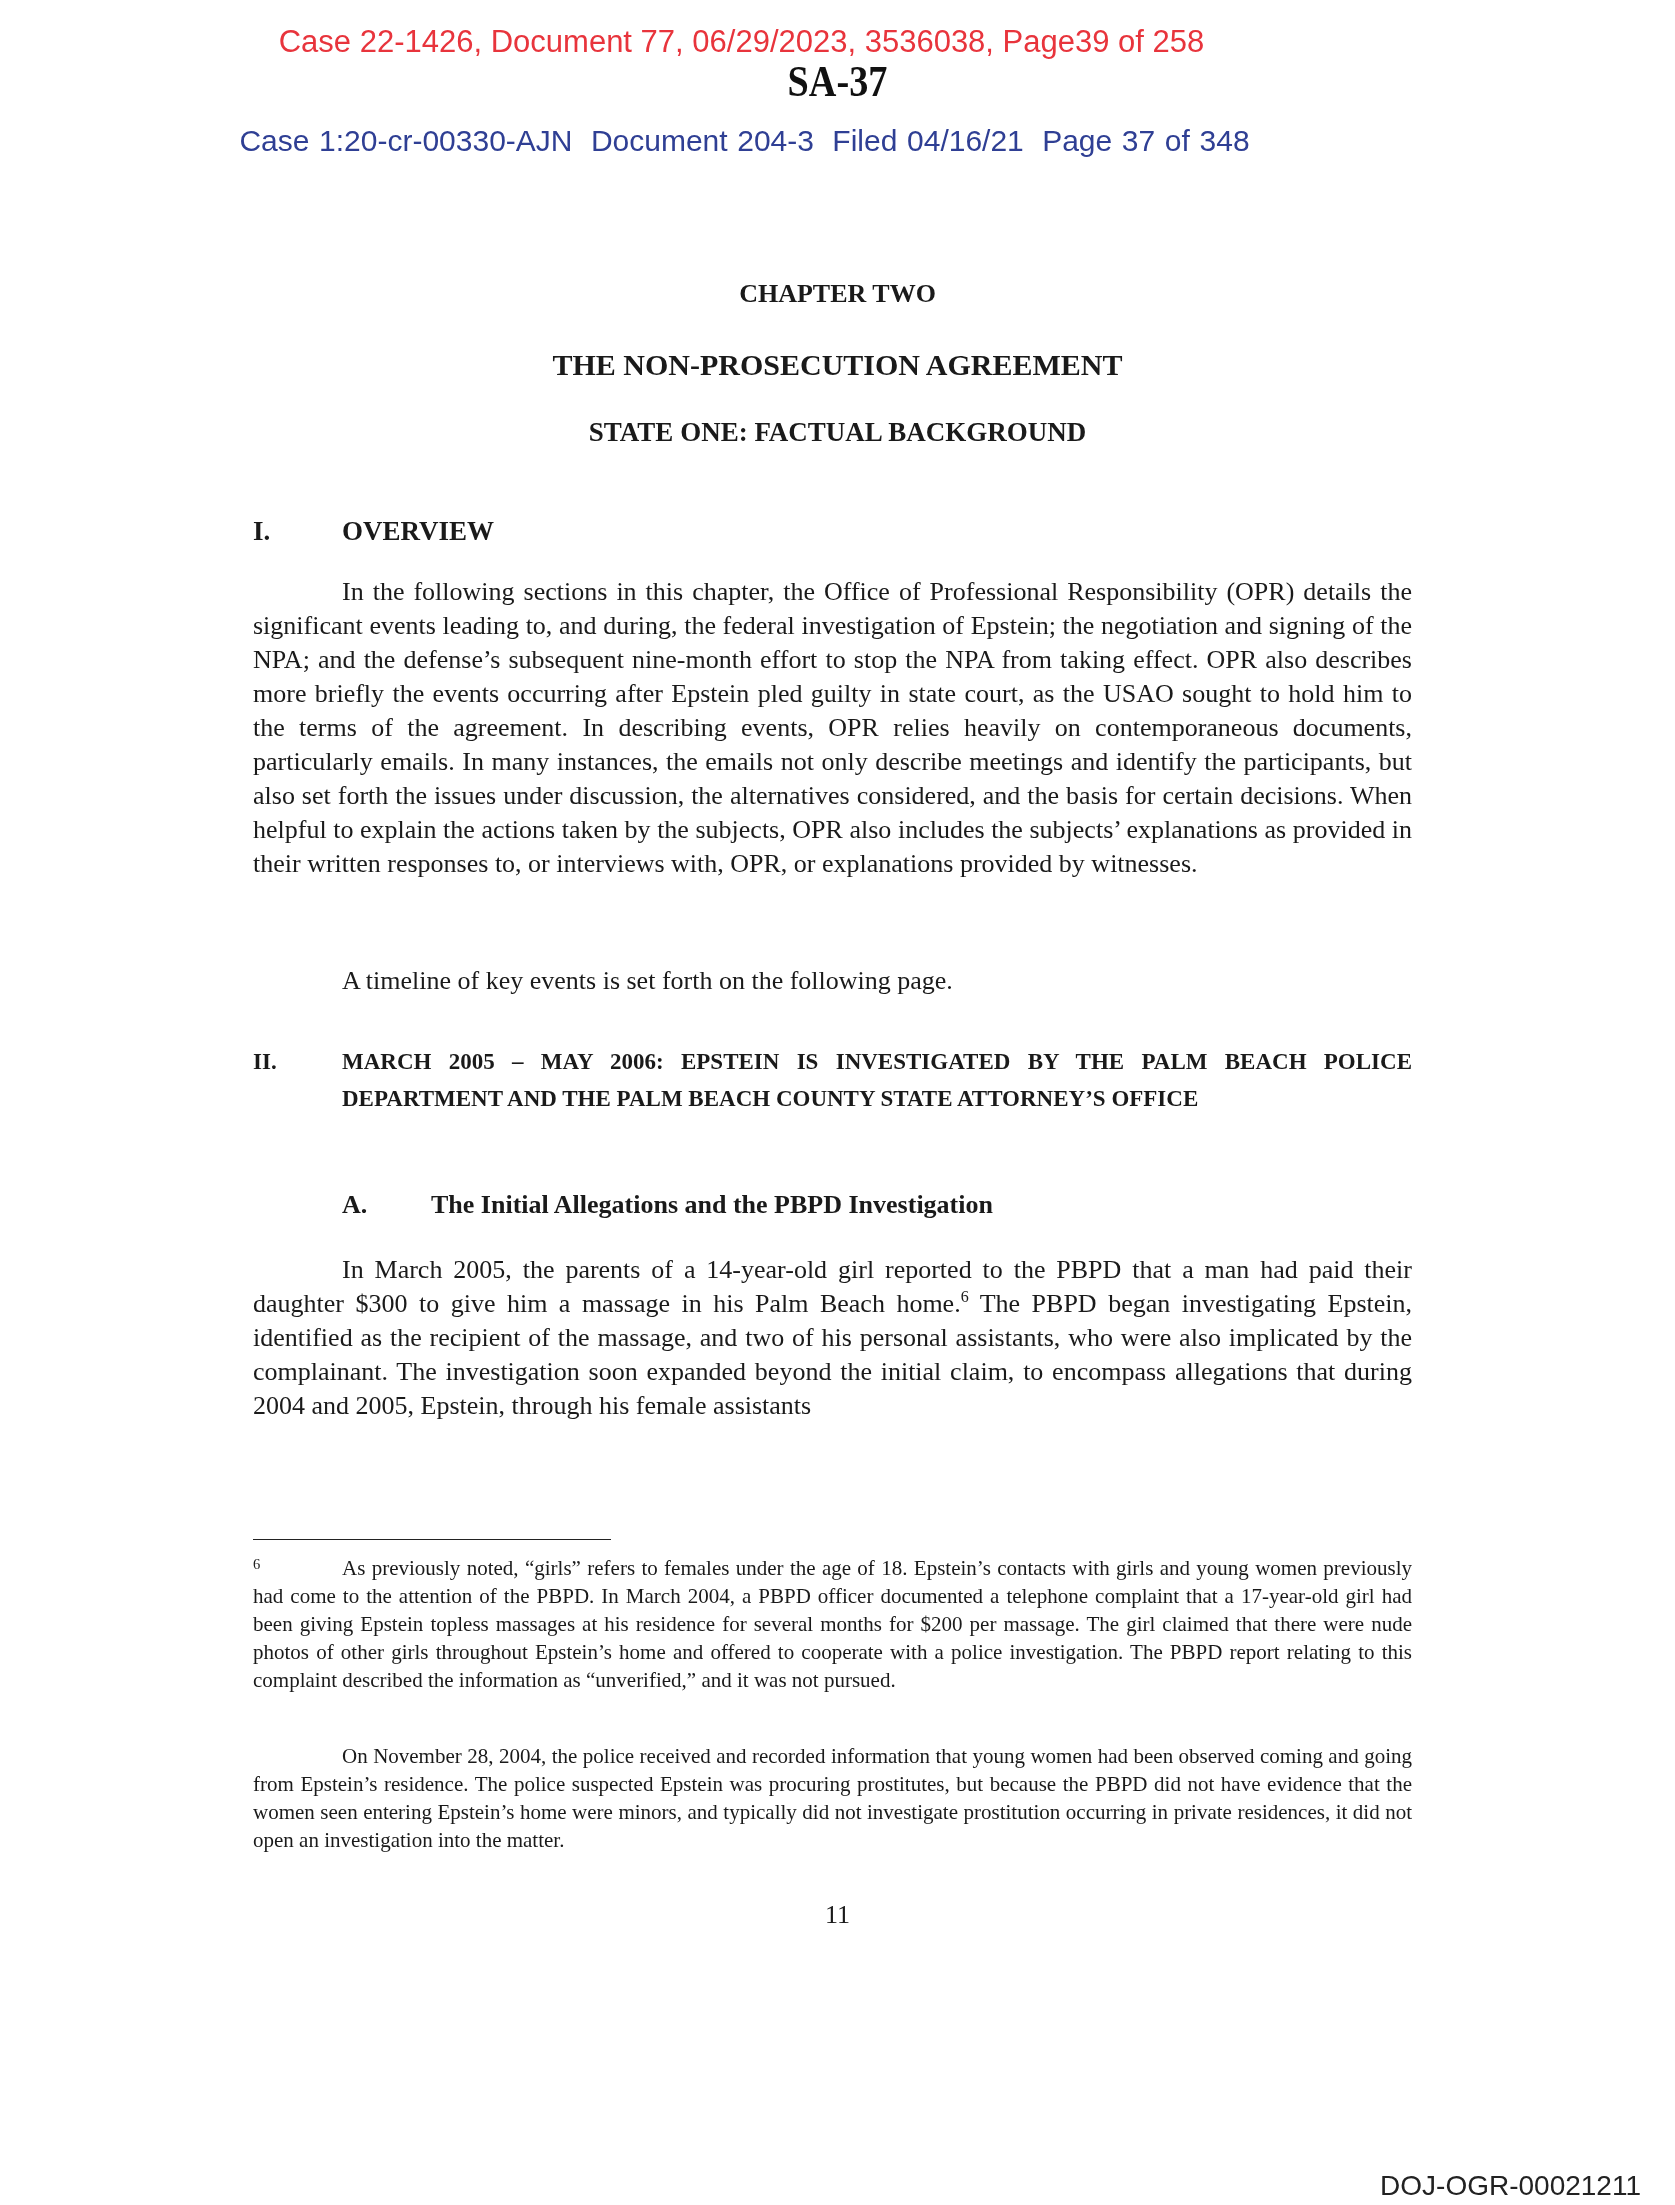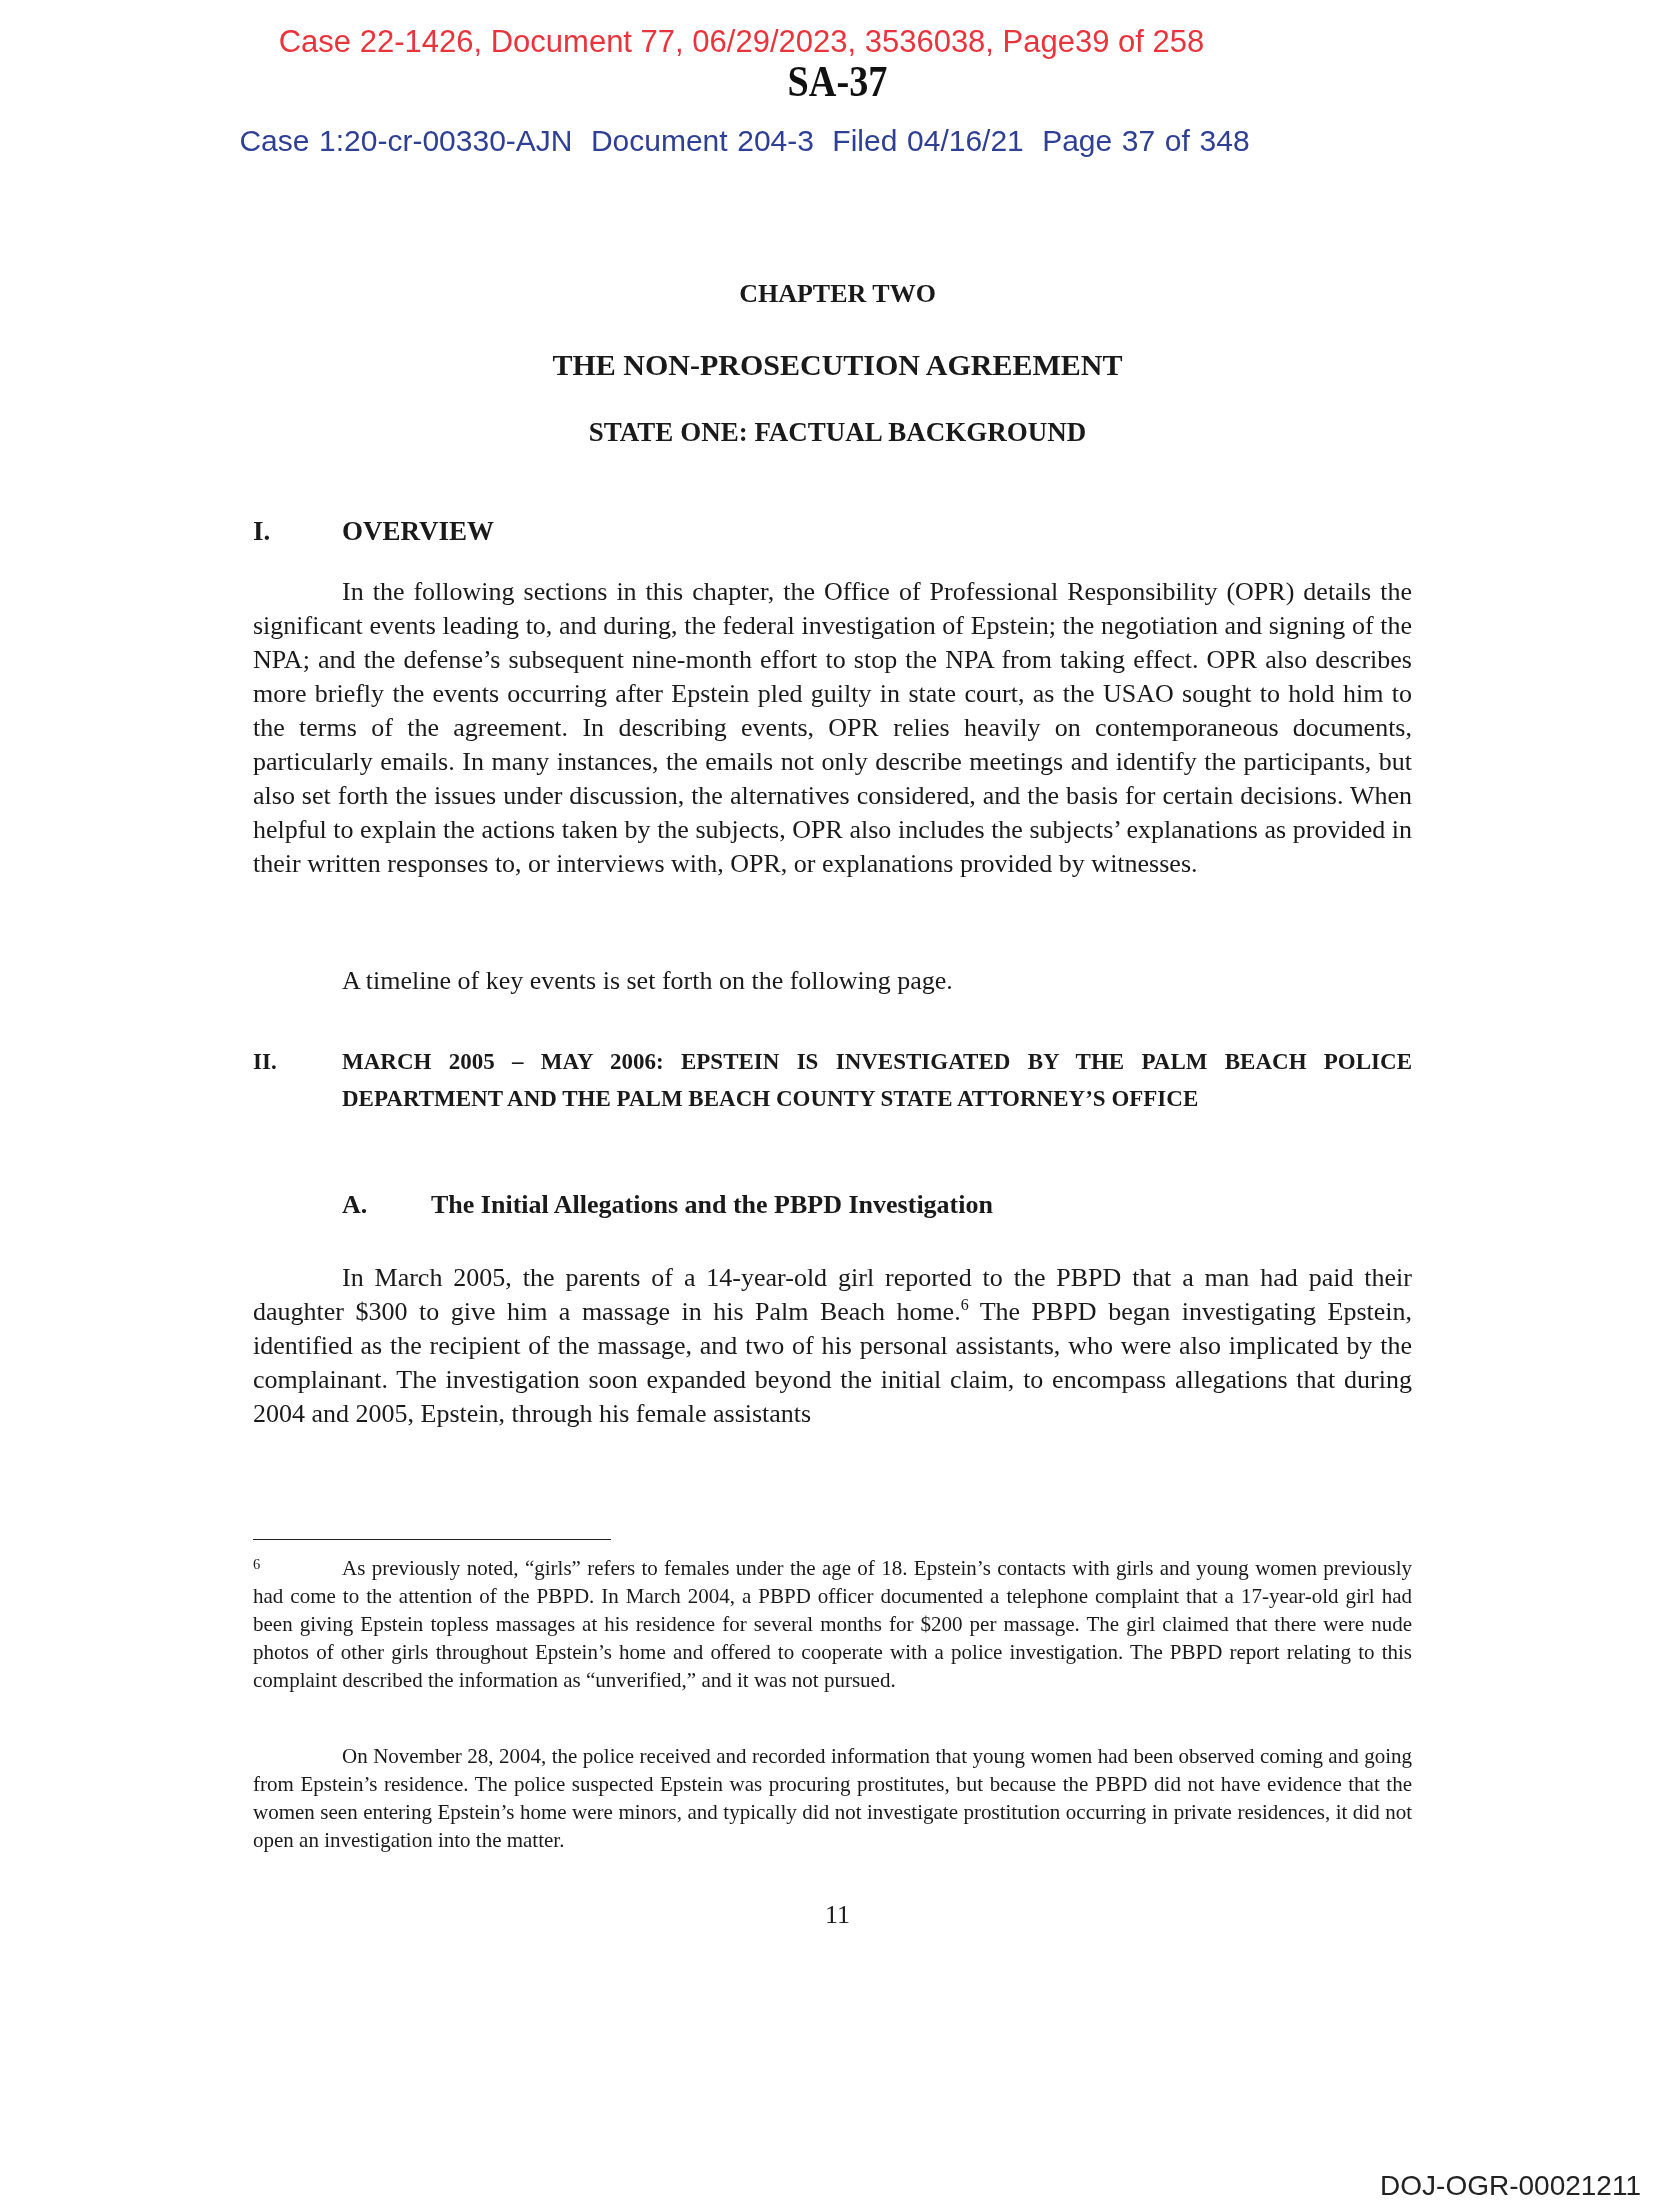--- a/index.html
+++ b/index.html
@@ -60,21 +60,21 @@
     <span class="sec-num">II.</span>
     <span class="txt">MARCH 2005 – MAY 2006:  EPSTEIN IS INVESTIGATED BY THE PALM BEACH POLICE DEPARTMENT AND THE PALM BEACH COUNTY STATE ATTORNEY’S OFFICE</span>
   </div>
 </div>
 <div class="abs content" style="top:1192px;">
   <div class="sub-head">
     <span class="sub-num">A.</span>
     <span>The Initial Allegations and the PBPD Investigation</span>
   </div>
 </div>
-<div class="abs content" style="top:1253px;margin-top:8px;">
+<div class="abs content" style="top:1253px;">
   <p class="body-para"><span>In March 2005, the parents of a 14-year-old girl reported to the PBPD that a man had paid their daughter $300 to give him a massage in his Palm Beach home.</span><sup>6</sup><span>  The PBPD began investigating Epstein, identified as the recipient of the massage, and two of his personal assistants, who were also implicated by the complainant.  The investigation soon expanded beyond the initial claim, to encompass allegations that during 2004 and 2005, Epstein, through his female assistants</span></p>
 </div>
 
 <div class="abs fn-rule"></div>
 <div class="abs fn" style="top:1554px;">
   <p><span class="fn-mark">6</span><span>As previously noted, “girls” refers to females under the age of 18.  Epstein’s contacts with girls and young women previously had come to the attention of the PBPD.  In March 2004, a PBPD officer documented a telephone complaint that a 17-year-old girl had been giving Epstein topless massages at his residence for several months for $200 per massage.  The girl claimed that there were nude photos of other girls throughout Epstein’s home and offered to cooperate with a police investigation.  The PBPD report relating to this complaint described the information as “unverified,” and it was not pursued.</span></p>
 </div>
 <div class="abs fn" style="top:1742px;">
   <p>On November 28, 2004, the police received and recorded information that young women had been observed coming and going from Epstein’s residence.  The police suspected Epstein was procuring prostitutes, but because the PBPD did not have evidence that the women seen entering Epstein’s home were minors, and typically did not investigate prostitution occurring in private residences, it did not open an investigation into the matter.</p>
 </div>

